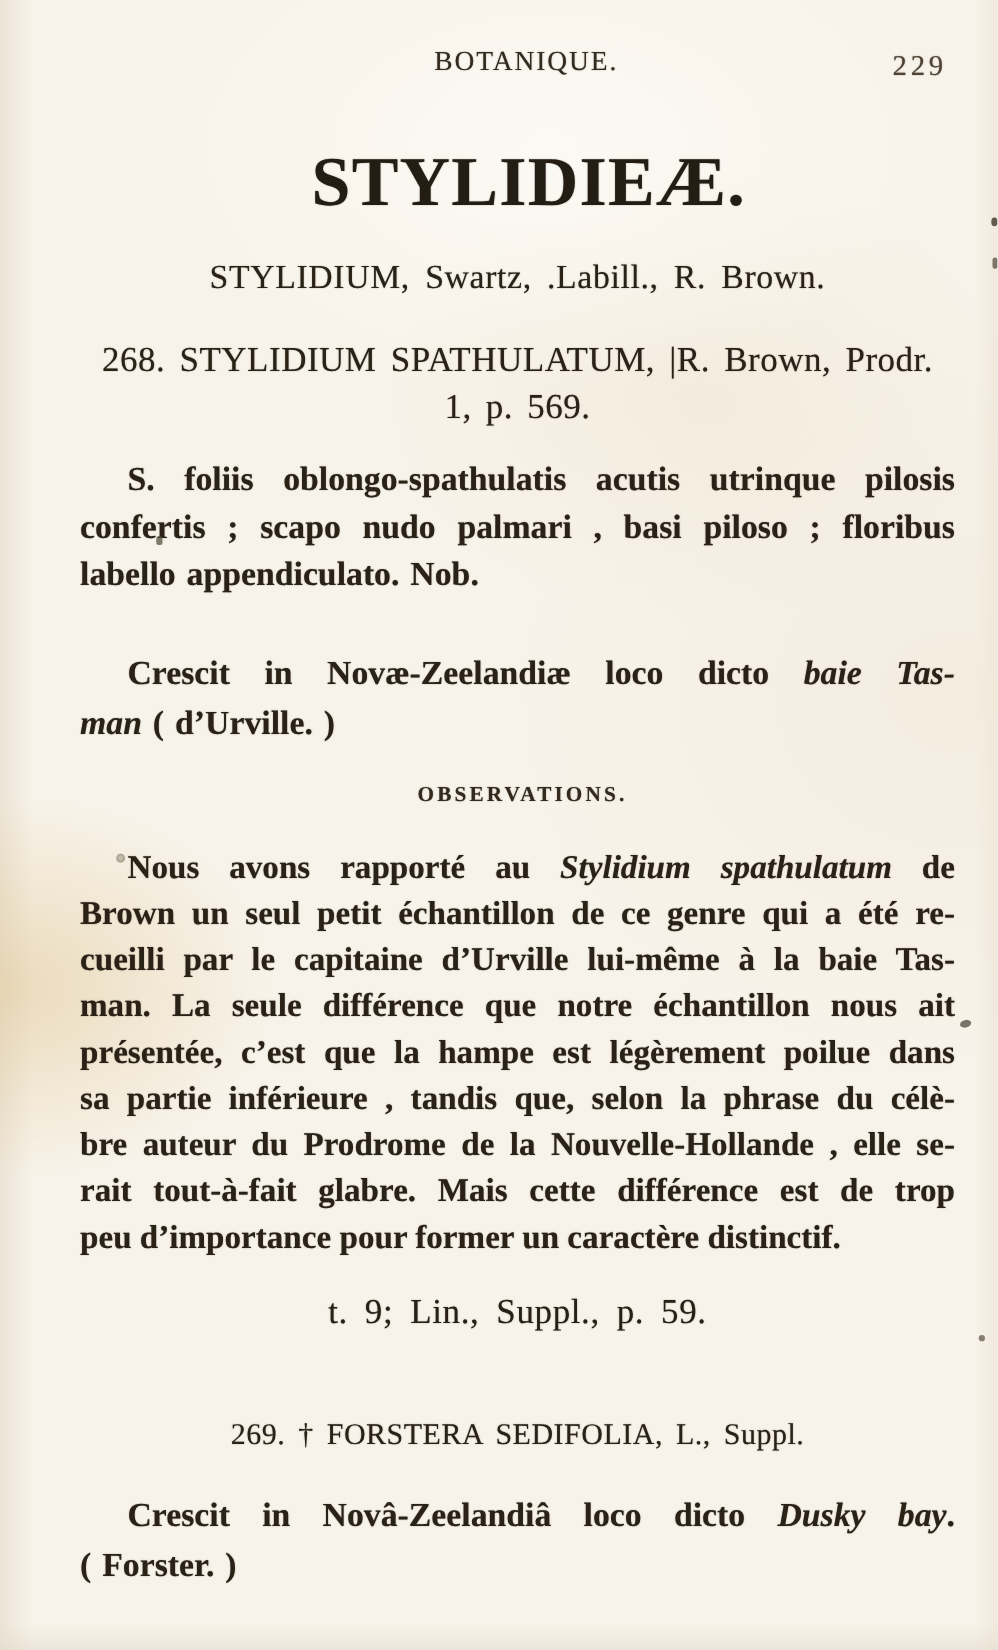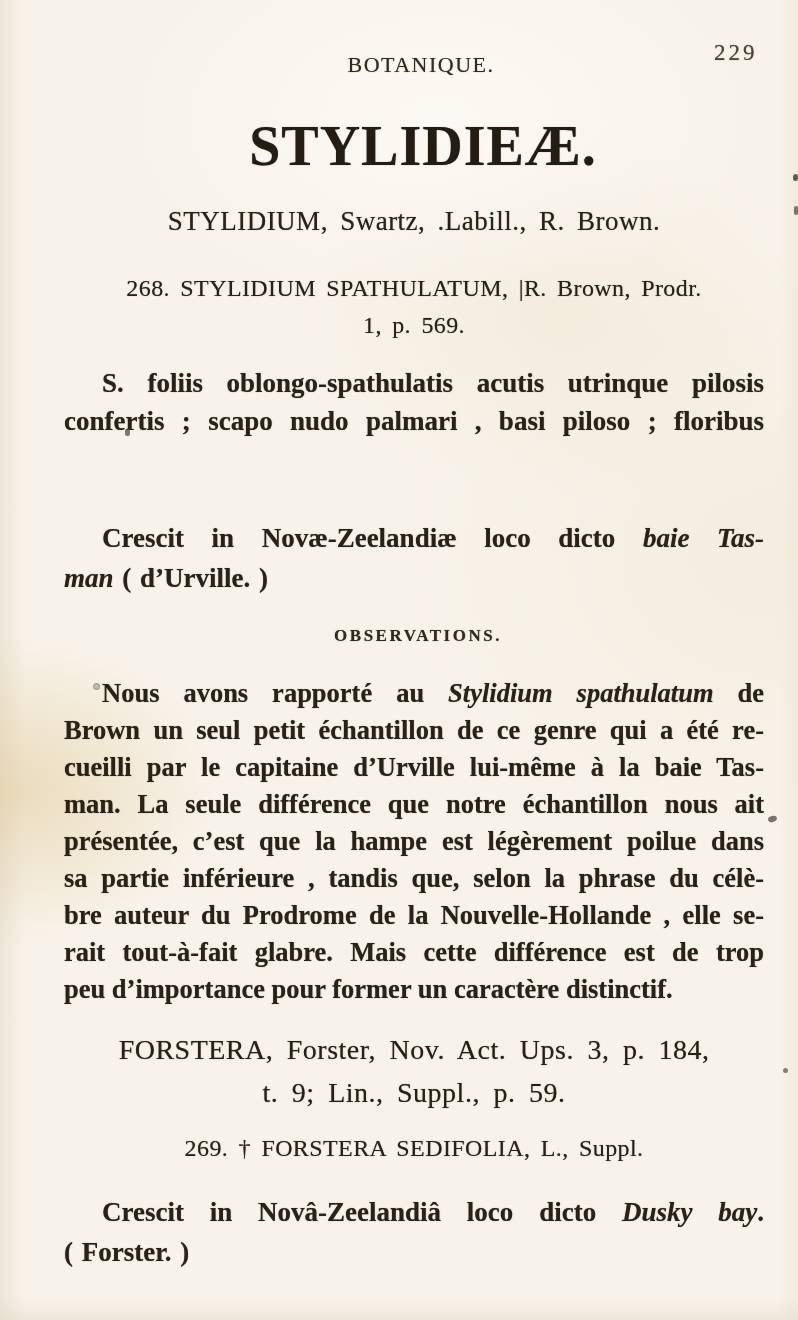--- a/index.html
+++ b/index.html
@@ -19,28 +19,28 @@
       linear-gradient(90deg, rgba(226,216,198,0.55) 0px, rgba(226,216,198,0) 26px),
       linear-gradient(270deg, rgba(230,221,204,0.45) 0px, rgba(230,221,204,0) 18px),
       linear-gradient(0deg, rgba(224,216,201,0.5) 0px, rgba(224,216,201,0) 22px);
     color:#2a2217;
   }
   .abs{position:absolute;}
   .col{left:64px;width:700px;}
   .ctr{text-align:center;}
   .ink{ text-shadow:0 0 1px rgba(43,35,24,0.55); }
 
-  .running-title{top:52px;font-size:22px;letter-spacing:1.5px;color:#342b1f;text-indent:14px;}
+  .running-title{top:36px;font-size:22px;letter-spacing:1.5px;color:#342b1f;text-indent:14px;}
   .page-number{top:40px;left:714px;font-size:23px;letter-spacing:3px;color:#4e4335;}
 
   .main-title{top:122px;margin:0;font-size:56px;line-height:48px;font-weight:700;
               letter-spacing:1px;text-indent:18px;color:#241d13;}
 
   .genus-heading{top:206px;font-size:27px;letter-spacing:0.5px;word-spacing:5px;color:#2a2216;}
-  .species-heading{font-size:24px;line-height:37px;word-spacing:4px;letter-spacing:0.4px;}
+  .species-heading{font-size:28px;line-height:37px;word-spacing:4px;letter-spacing:0.4px;}
   .sp1{top:270px;}
   .sp2{top:1130px;font-size:24px;}
 
   .body-block{font-size:27px;color:#2a2217;font-weight:bold;}
   .tline{white-space:normal;}
   .tline.just{text-align:justify;text-align-last:justify;}
   .tline.indent{text-indent:38px;}
   .it{font-style:italic;}
 
   .diagnosis{top:364px;line-height:38px;word-spacing:2px;}
@@ -76,20 +76,21 @@
   <div class="abs col ctr ink genus-heading">STYLIDIUM, Swartz, .Labill., R. Brown.</div>
 
   <div class="abs col ctr ink species-heading sp1">
     <div>268. STYLIDIUM SPATHULATUM, |R. Brown, Prodr.</div>
     <div>1, p. 569.</div>
   </div>
 
   <div class="abs col ink body-block diagnosis">
       <div class="tline indent just"><span>S. foliis oblongo-spathulatis acutis utrinque pilosis</span></div>
       <div class="tline just"><span>confertis ; scapo nudo palmari , basi piloso ; floribus</span></div>
+      <div class="tline"><span>labello appendiculato. Nob.</span></div>
     </div>
 
   <div class="abs col ink body-block habitat1">
       <div class="tline indent just"><span>Crescit in Novæ-Zeelandiæ loco dicto </span><span class="it">baie Tas-</span></div>
       <div class="tline"><span class="it">man</span><span> ( d’Urville. )</span></div>
     </div>
 
   <div class="abs col ctr ink obs-title">OBSERVATIONS.</div>
 
   <div class="abs col ink body-block observations">
@@ -98,21 +99,20 @@
       <div class="tline just"><span>cueilli par le capitaine d’Urville lui-même à la baie Tas-</span></div>
       <div class="tline just"><span>man. La seule différence que notre échantillon nous ait</span></div>
       <div class="tline just"><span>présentée, c’est que la hampe est légèrement poilue dans</span></div>
       <div class="tline just"><span>sa partie inférieure , tandis que, selon la phrase du célè-</span></div>
       <div class="tline just"><span>bre auteur du Prodrome de la Nouvelle-Hollande , elle se-</span></div>
       <div class="tline just"><span>rait tout-à-fait glabre. Mais cette différence est de trop</span></div>
       <div class="tline"><span>peu d’importance pour former un caractère distinctif.</span></div>
     </div>
 
   <div class="abs col ctr ink forstera-heading">
-    <div>FORSTERA, Forster, Nov. Act. Ups. 3, p. 184,</div>
     <div>t. 9; Lin., Suppl., p. 59.</div>
   </div>
 
   <div class="abs col ctr ink species-heading sp2">269. † FORSTERA SEDIFOLIA, L., Suppl.</div>
 
   <div class="abs col ink body-block habitat2">
       <div class="tline indent just"><span>Crescit in Novâ-Zeelandiâ loco dicto </span><span class="it">Dusky bay</span><span>.</span></div>
       <div class="tline"><span>( Forster. )</span></div>
     </div>
 

